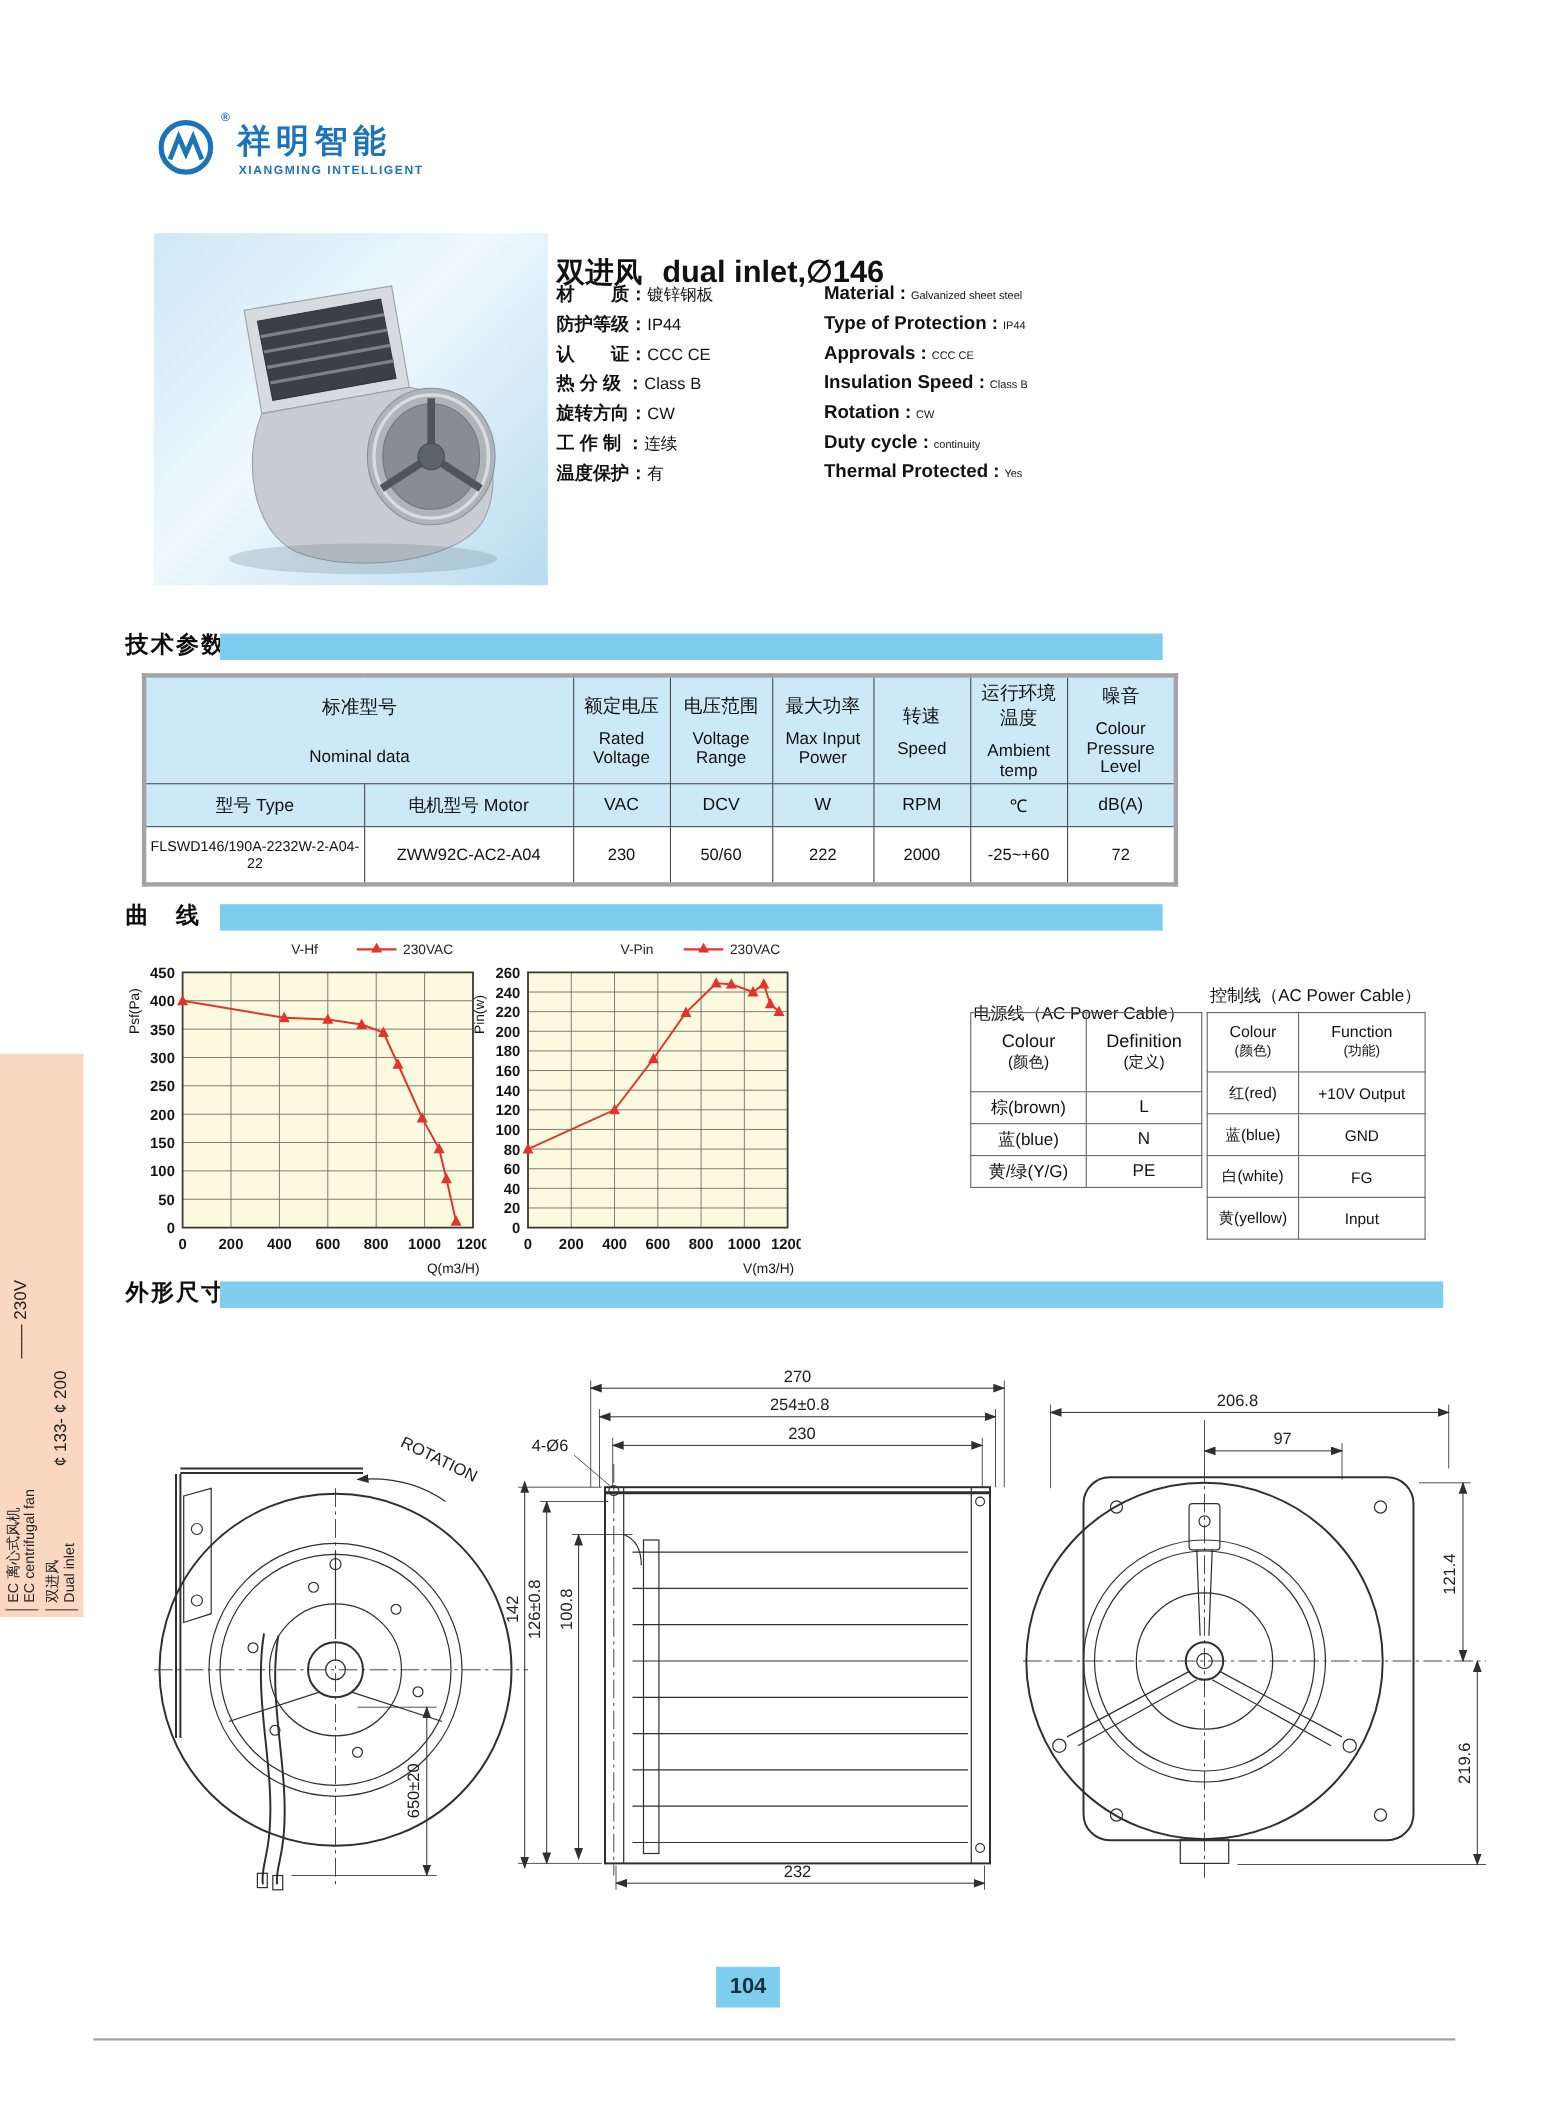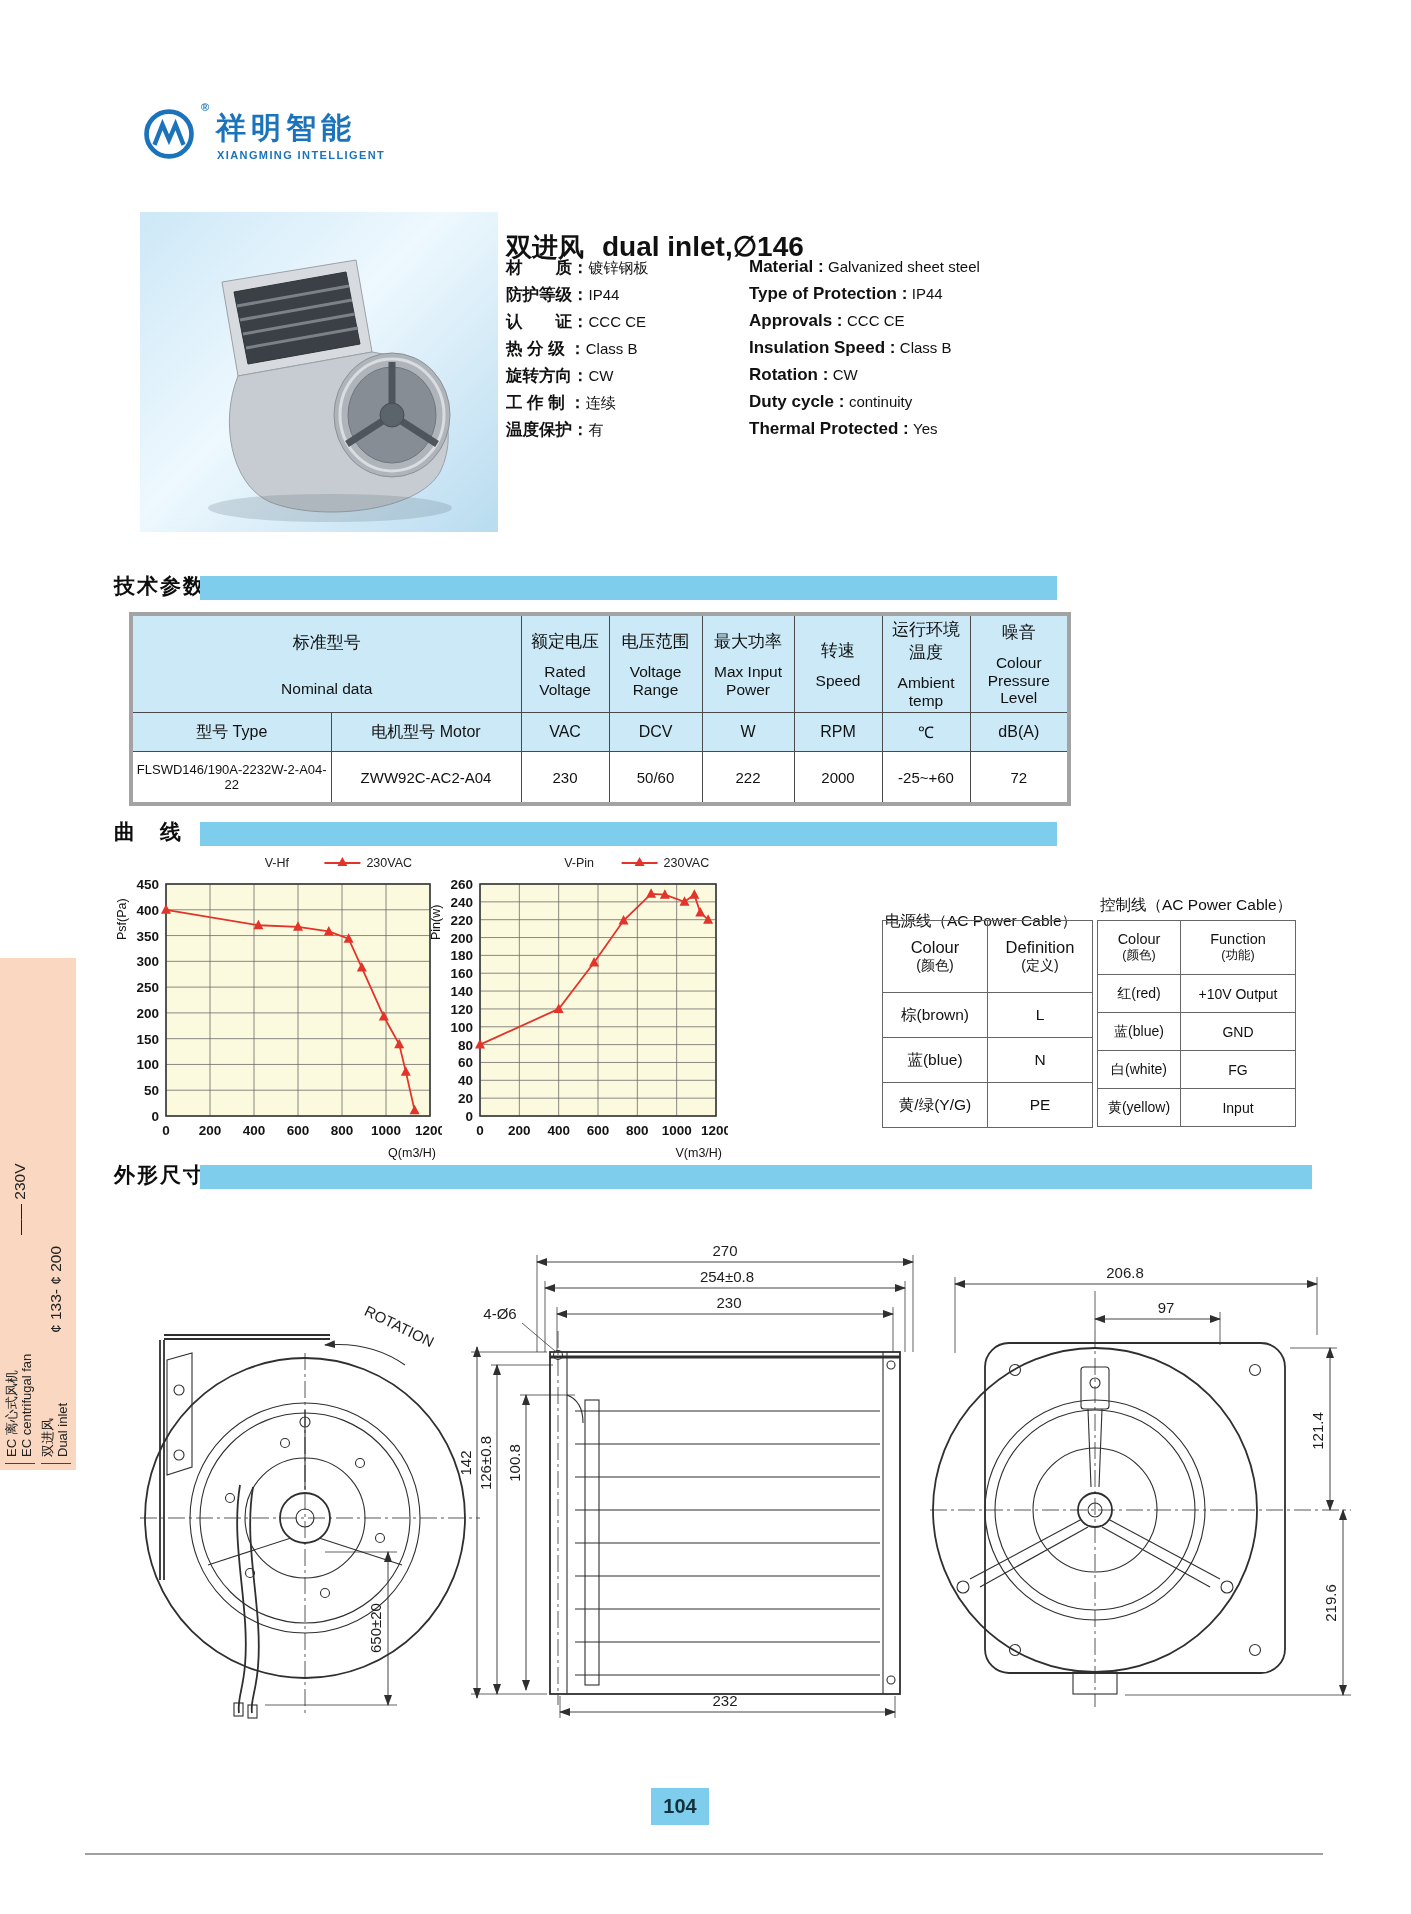--- a/index.html
+++ b/index.html
@@ -19,21 +19,21 @@
   .title-line{display:flex;align-items:baseline;gap:16px;}
   .t-cn{color:#1b74bb;font-size:38px;font-weight:bold;}
   .t-en{color:#151515;font-size:30px;}
   .sub-line{display:flex;align-items:baseline;gap:18px;margin-top:6px;}
   .s-cn{font-size:26px;font-weight:bold;}
   .s-en{font-size:28px;font-weight:bold;}
   .specs{display:grid;grid-template-columns:243px auto;row-gap:5px;}
   .cl{font-weight:bold;font-size:16.5px;}
   .cv{font-size:15px;}
   .el2{font-weight:bold;font-size:17px;}
-  .ev{font-size:15px;}
+  .ev{font-size:10px;}
 
   
   .sec-txt{font-size:21px;font-weight:bold;color:#0d0d0d;letter-spacing:2px;}
   .sec-bar{background:#7ecdec;height:24px;}
 
   
   table.tech{border-collapse:collapse;table-layout:fixed;width:938px;border:4px solid #a3a3a3;margin-left:12px;}
   table.tech td{border:1px solid #4a4a4a;text-align:center;vertical-align:middle;padding:2px;}
   table.tech tr.h1 td,table.tech tr.h2 td{background:#cbe9f7;}
   tr.h1 td{height:92px;}
@@ -48,21 +48,21 @@
   .chart text{font-family:"Liberation Sans",sans-serif;}
   .chart .tick{font-size:13.5px;font-weight:700;fill:#141414;}
   .chart .ctl{font-size:12.5px;fill:#222;}
   .chart .axl{font-size:12.5px;fill:#141414;}
 
   
   .ct-title{font-size:15.5px;color:#111;}
   table.ct{border-collapse:collapse;}
   table.ct td{border:1.6px solid #666;text-align:center;vertical-align:middle;}
   table.ct1 td{width:102px;font-size:15.5px;}
-  table.ct1 tr{height:45px;}
+  table.ct1 tr{height:29px;}
   table.ct1 tr.cth{height:72px;}
   table.ct1 tr.cth .l1{font-size:16.5px;}
   table.ct1 tr.cth .l2{font-size:14px;}
   table.ct2 td{font-size:14px;}
   table.ct2 td.c1{width:80px;}
   table.ct2 td.c2{width:112px;}
   table.ct2 tr{height:38px;}
   table.ct2 tr.cth{height:54px;}
   table.ct2 tr.cth .l1{font-size:14.5px;}
   table.ct2 tr.cth .l2{font-size:12.5px;}

